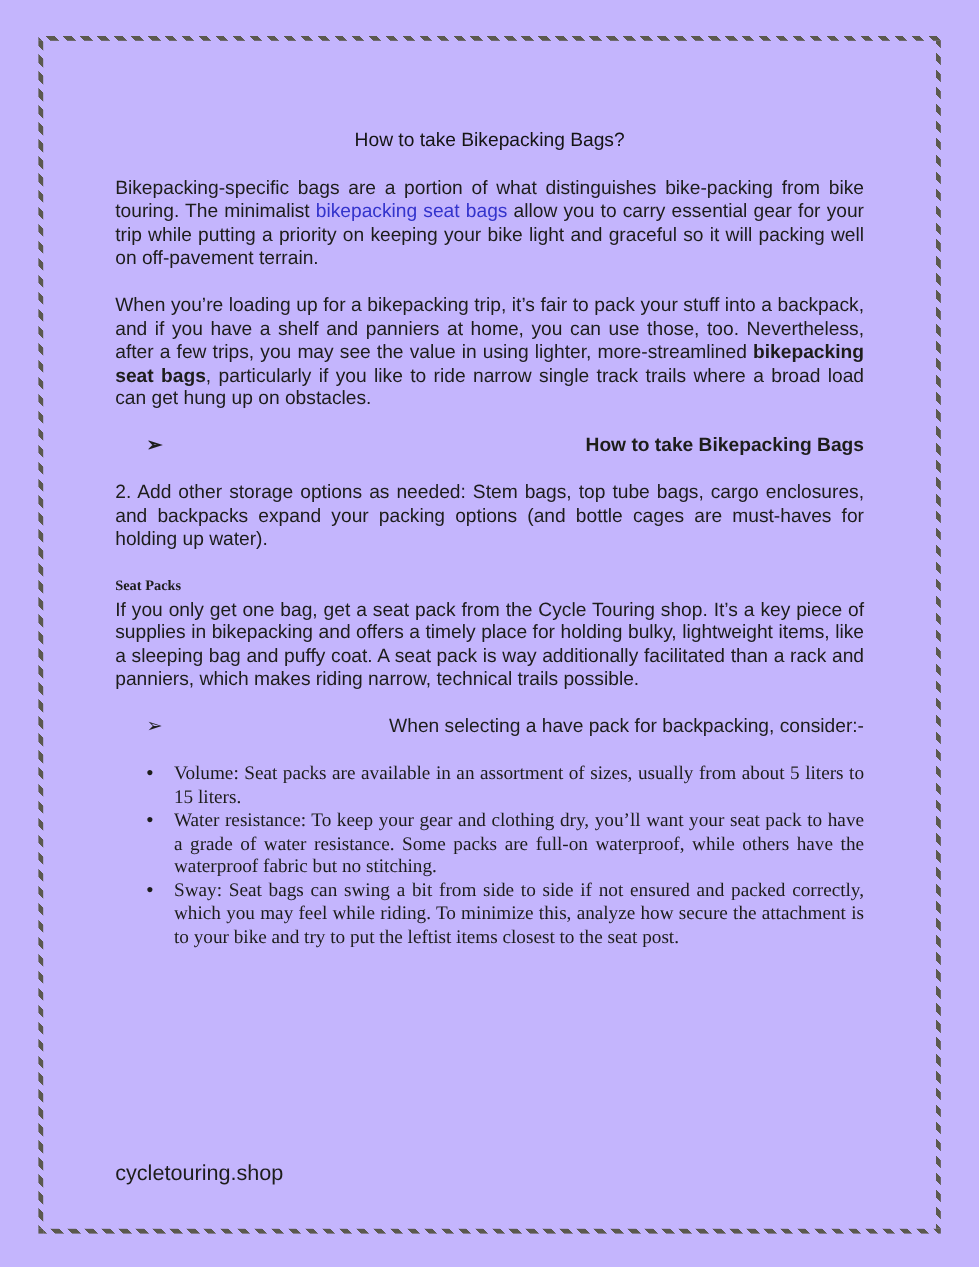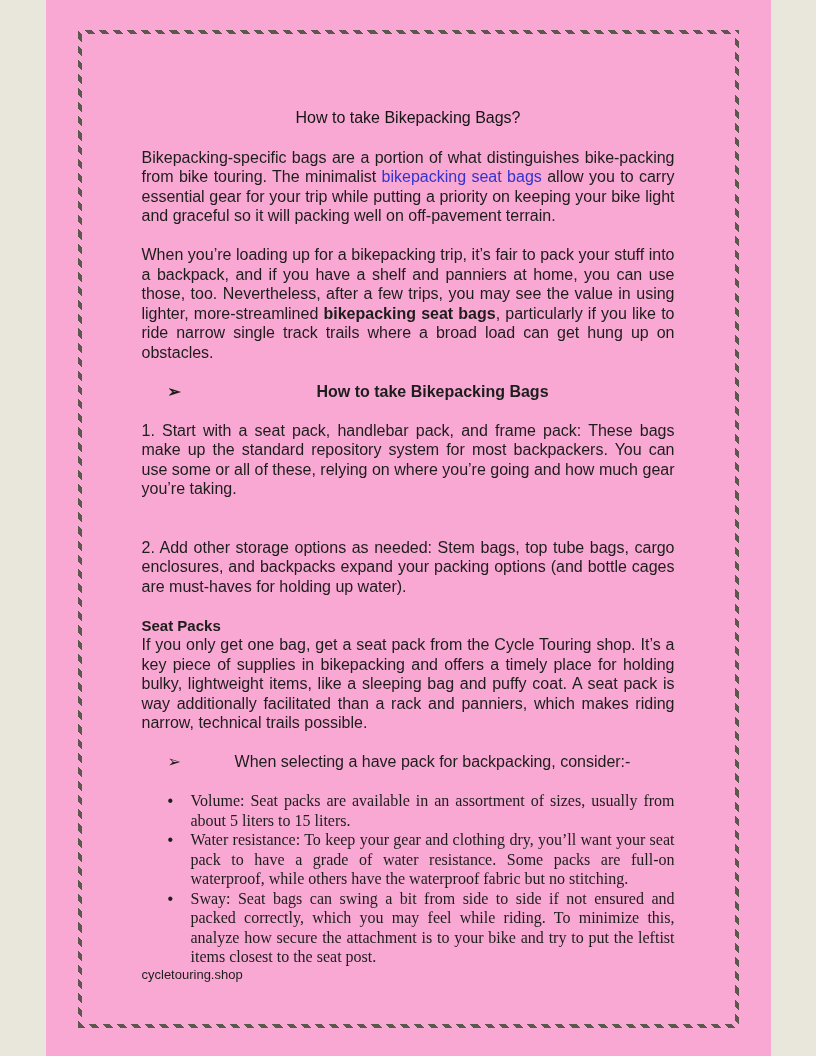--- a/index.html
+++ b/index.html
@@ -1,22 +1,22 @@
 <!DOCTYPE html>
 <html><head>
 <meta charset="utf-8">
 <style>
   * { margin: 0; padding: 0; box-sizing: border-box; }
   html, body { background: #e9e6db; }
   .page {
     position: relative;
-    width: 725px;
+    width: 816px;
     height: 1056px;
     margin: 0 auto;
-    background: #f9a8d4;
+    background: #c4b5fd;
     font-family: "Liberation Sans", sans-serif;
     color: #1d1d1b;
     overflow: hidden;
   }
   .stitch-frame {
     position: absolute;
     top: 30px; left: 32px; right: 32px; bottom: 28px;
     border: 4px solid transparent;
     border-image: repeating-linear-gradient(45deg, #5b594e 0 5px, rgba(0,0,0,0) 5px 10px) 4;
     pointer-events: none;
@@ -44,34 +44,34 @@
     text-decoration: none;
     cursor: pointer;
   }
   .inline-bold { font-weight: bold; }
   .arrow-item {
     display: flex;
     margin: 0 0 19.5px 26px;
   }
   .arrow-item.bold { font-weight: bold; }
   .arrow-marker { flex: none; width: 23px; }
-  .arrow-text { flex: 1; text-align: center; }
+  .arrow-text { flex: 1; text-align: right; }
   .section-heading {
     font-weight: bold;
     margin: 0;
   }
   .bullet-list { margin: 0 0 19.5px 26px; }
   .bullet-item { display: flex; }
   .bullet-marker { flex: none; width: 23px; }
   .bullet-text { flex: 1; text-align: justify; font-family: Liberation Serif, serif; }
   .doc-footer {
     position: absolute;
     left: 96px;
     top: 967px;
-    font-size: 13px;
+    font-size: 18px;
     color: #1d1d1b;
   }
 </style>
 </head>
 <body>
 
 <div class="page">
   <div class="stitch-frame"></div>
 
   <div class="content">
@@ -80,25 +80,24 @@
 
     <p class="para"><span>Bikepacking-specific bags are a portion of what distinguishes bike-packing from bike touring. The minimalist </span><span class="inline-link">bikepacking seat bags</span><span> allow you to carry essential gear for your trip while putting a priority on keeping your bike light and graceful so it will packing well on off-pavement terrain.</span></p>
 
     <p class="para"><span>When you’re loading up for a bikepacking trip, it’s fair to pack your stuff into a backpack, and if you have a shelf and panniers at home, you can use those, too. Nevertheless, after a few trips, you may see the value in using lighter, more-streamlined </span><span class="inline-bold">bikepacking seat bags</span><span>, particularly if you like to ride narrow single track trails where a broad load can get hung up on obstacles.</span></p>
 
     <div class="arrow-item bold">
       <span class="arrow-marker">➢</span>
       <span class="arrow-text">How to take Bikepacking Bags</span>
     </div>
 
-    <p class="para big-gap">1. Start with a seat pack, handlebar pack, and frame pack: These bags make up the standard repository system for most backpackers. You can use some or all of these, relying on where you’re going and how much gear you’re taking.</p>
 
     <p class="para">2. Add other storage options as needed: Stem bags, top tube bags, cargo enclosures, and backpacks expand your packing options (and bottle cages are must-haves for holding up water).</p>
 
-    <h2 class="section-heading" style="font-size:15px;">Seat Packs</h2>
+    <h2 class="section-heading" style="font-size:12px;font-family:Liberation Serif, serif;">Seat Packs</h2>
 
     <p class="para">If you only get one bag, get a seat pack from the Cycle Touring shop. It’s a key piece of supplies in bikepacking and offers a timely place for holding bulky, lightweight items, like a sleeping bag and puffy coat. A seat pack is way additionally facilitated than a rack and panniers, which makes riding narrow, technical trails possible.</p>
 
     <div class="arrow-item">
       <span class="arrow-marker">➢</span>
       <span class="arrow-text">When selecting a have pack for backpacking, consider:-</span>
     </div>
 
     <div class="bullet-list">
       <div class="bullet-item">

